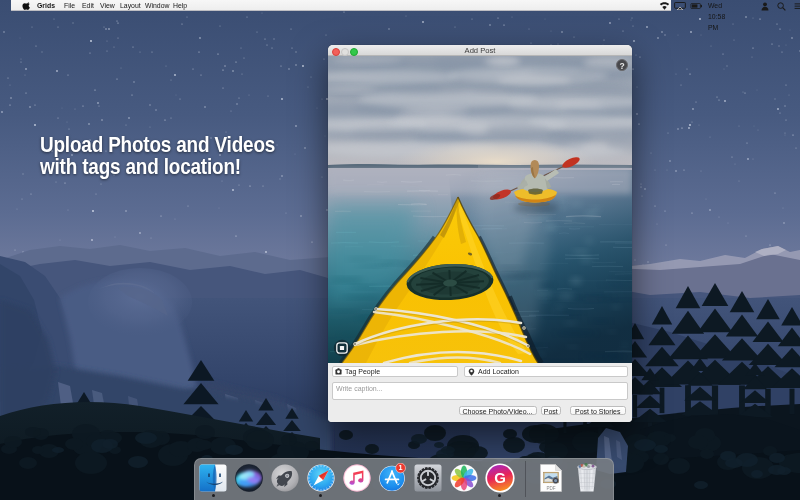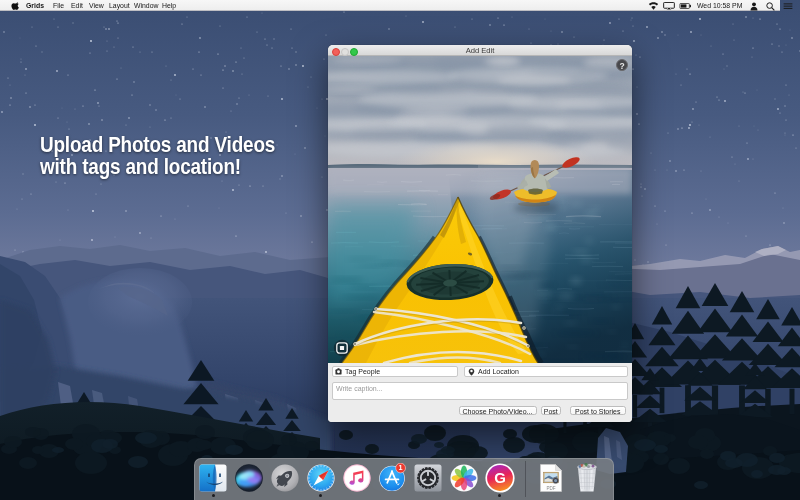--- a/index.html
+++ b/index.html
@@ -2,21 +2,21 @@
 <html><head>
 <meta charset="utf-8">
 <style>
   html,body{margin:0;padding:0;}
   #screen{position:relative;width:800px;height:500px;overflow:hidden;
     font-family:"Liberation Sans",sans-serif;background:#3f5277;}
   #bg{position:absolute;left:0;top:0;}
   #hero{position:absolute;left:40px;top:134px;color:#fff;font-weight:bold;
     font-size:21.5px;line-height:22px;letter-spacing:-0.2px;transform:scaleX(0.88);transform-origin:0 0;
     text-shadow:0 1px 3px rgba(0,0,0,0.55);white-space:nowrap;}
-  #menubar{position:absolute;left:0;top:0;width:780px;height:11px;
+  #menubar{position:absolute;left:11px;top:0;width:660px;height:11px;
     background:linear-gradient(#f7f7f7,#eeeeee);border-bottom:1px solid rgba(120,120,130,0.45);
     box-sizing:border-box;padding-left:31px;}
   .mtxt{position:absolute;top:0;height:11px;line-height:11px;font-size:8px;color:#151515;transform:scaleX(0.86);transform-origin:0 50%;}
   #win{position:absolute;left:328px;top:45px;width:304px;height:377px;
     border-radius:5px 5px 4px 4px;background:#ececec;
     box-shadow:0 13px 35px rgba(0,0,0,0.55),0 0 1px rgba(0,0,0,0.4);}
   #titlebar{position:absolute;left:0;top:0;width:304px;height:10px;
     border-radius:5px 5px 0 0;background:linear-gradient(#ededed,#d8d8d8);
     border-bottom:1px solid #b6b6b6;box-sizing:content-box;}
   #title{position:absolute;left:0;top:0;width:100%;text-align:center;
@@ -768,21 +768,21 @@
   </svg>
   <svg style="position:absolute;left:783px;top:2.5px;" width="10" height="7" viewBox="0 0 11 8">
     <path d="M0.5,1 L10.5,1 M0.5,3.6 L10.5,3.6 M0.5,6.2 L10.5,6.2" stroke="#1a1a1a" stroke-width="1.1"></path>
   </svg>
 </div>
 <div id="win">
   <div id="titlebar">
     <div class="tl" style="left:3.5px;background:#f2605a;border:0.5px solid #da3f38;"></div>
     <div class="tl" style="left:12.75px;background:#e0dfde;border:0.5px solid #c6c5c4;"></div>
     <div class="tl" style="left:21.75px;background:#32c84b;border:0.5px solid #1ea832;"></div>
-    <div id="title" style="font-size:7.6px;color:#3a3a3a;">Add Edit</div>
+    <div id="title" style="font-size:7.6px;color:#3a3a3a;">Add Post</div>
   </div>
 
 <svg id="photo" width="304" height="307" viewBox="0 0 304 307">
         <defs>
 <linearGradient id="psky" x1="0" y1="0" x2="0" y2="1">
  <stop offset="0" stop-color="#97a1ae"></stop>
  <stop offset="0.5" stop-color="#a7aeba"></stop>
  <stop offset="0.82" stop-color="#b8bac1"></stop>
  <stop offset="1" stop-color="#c2bcc0"></stop>
 </linearGradient>

